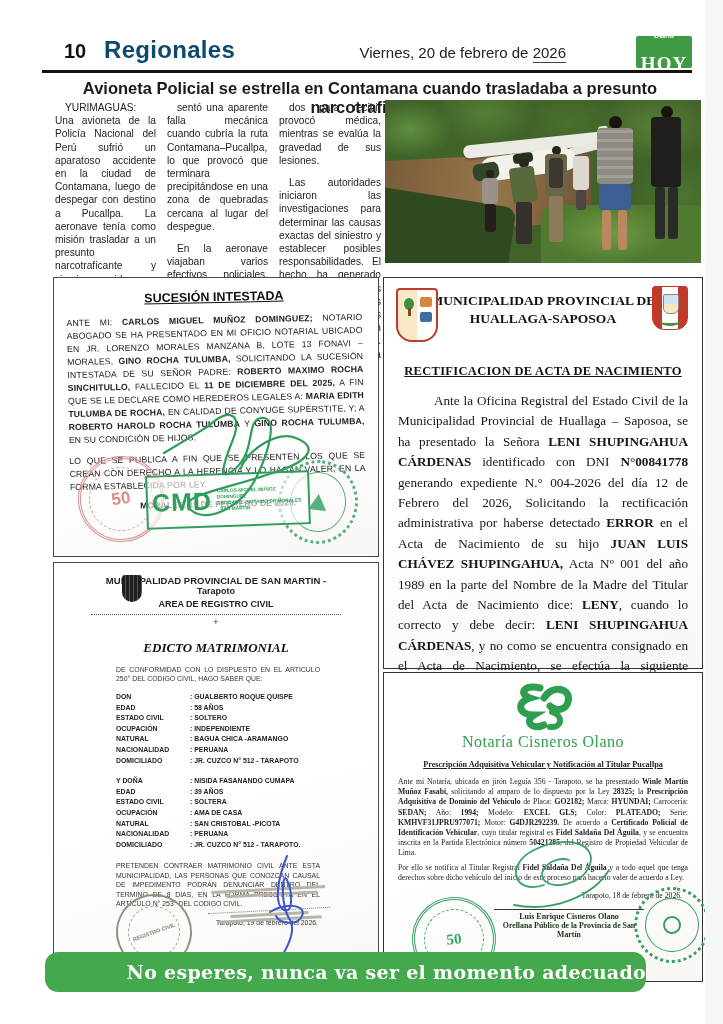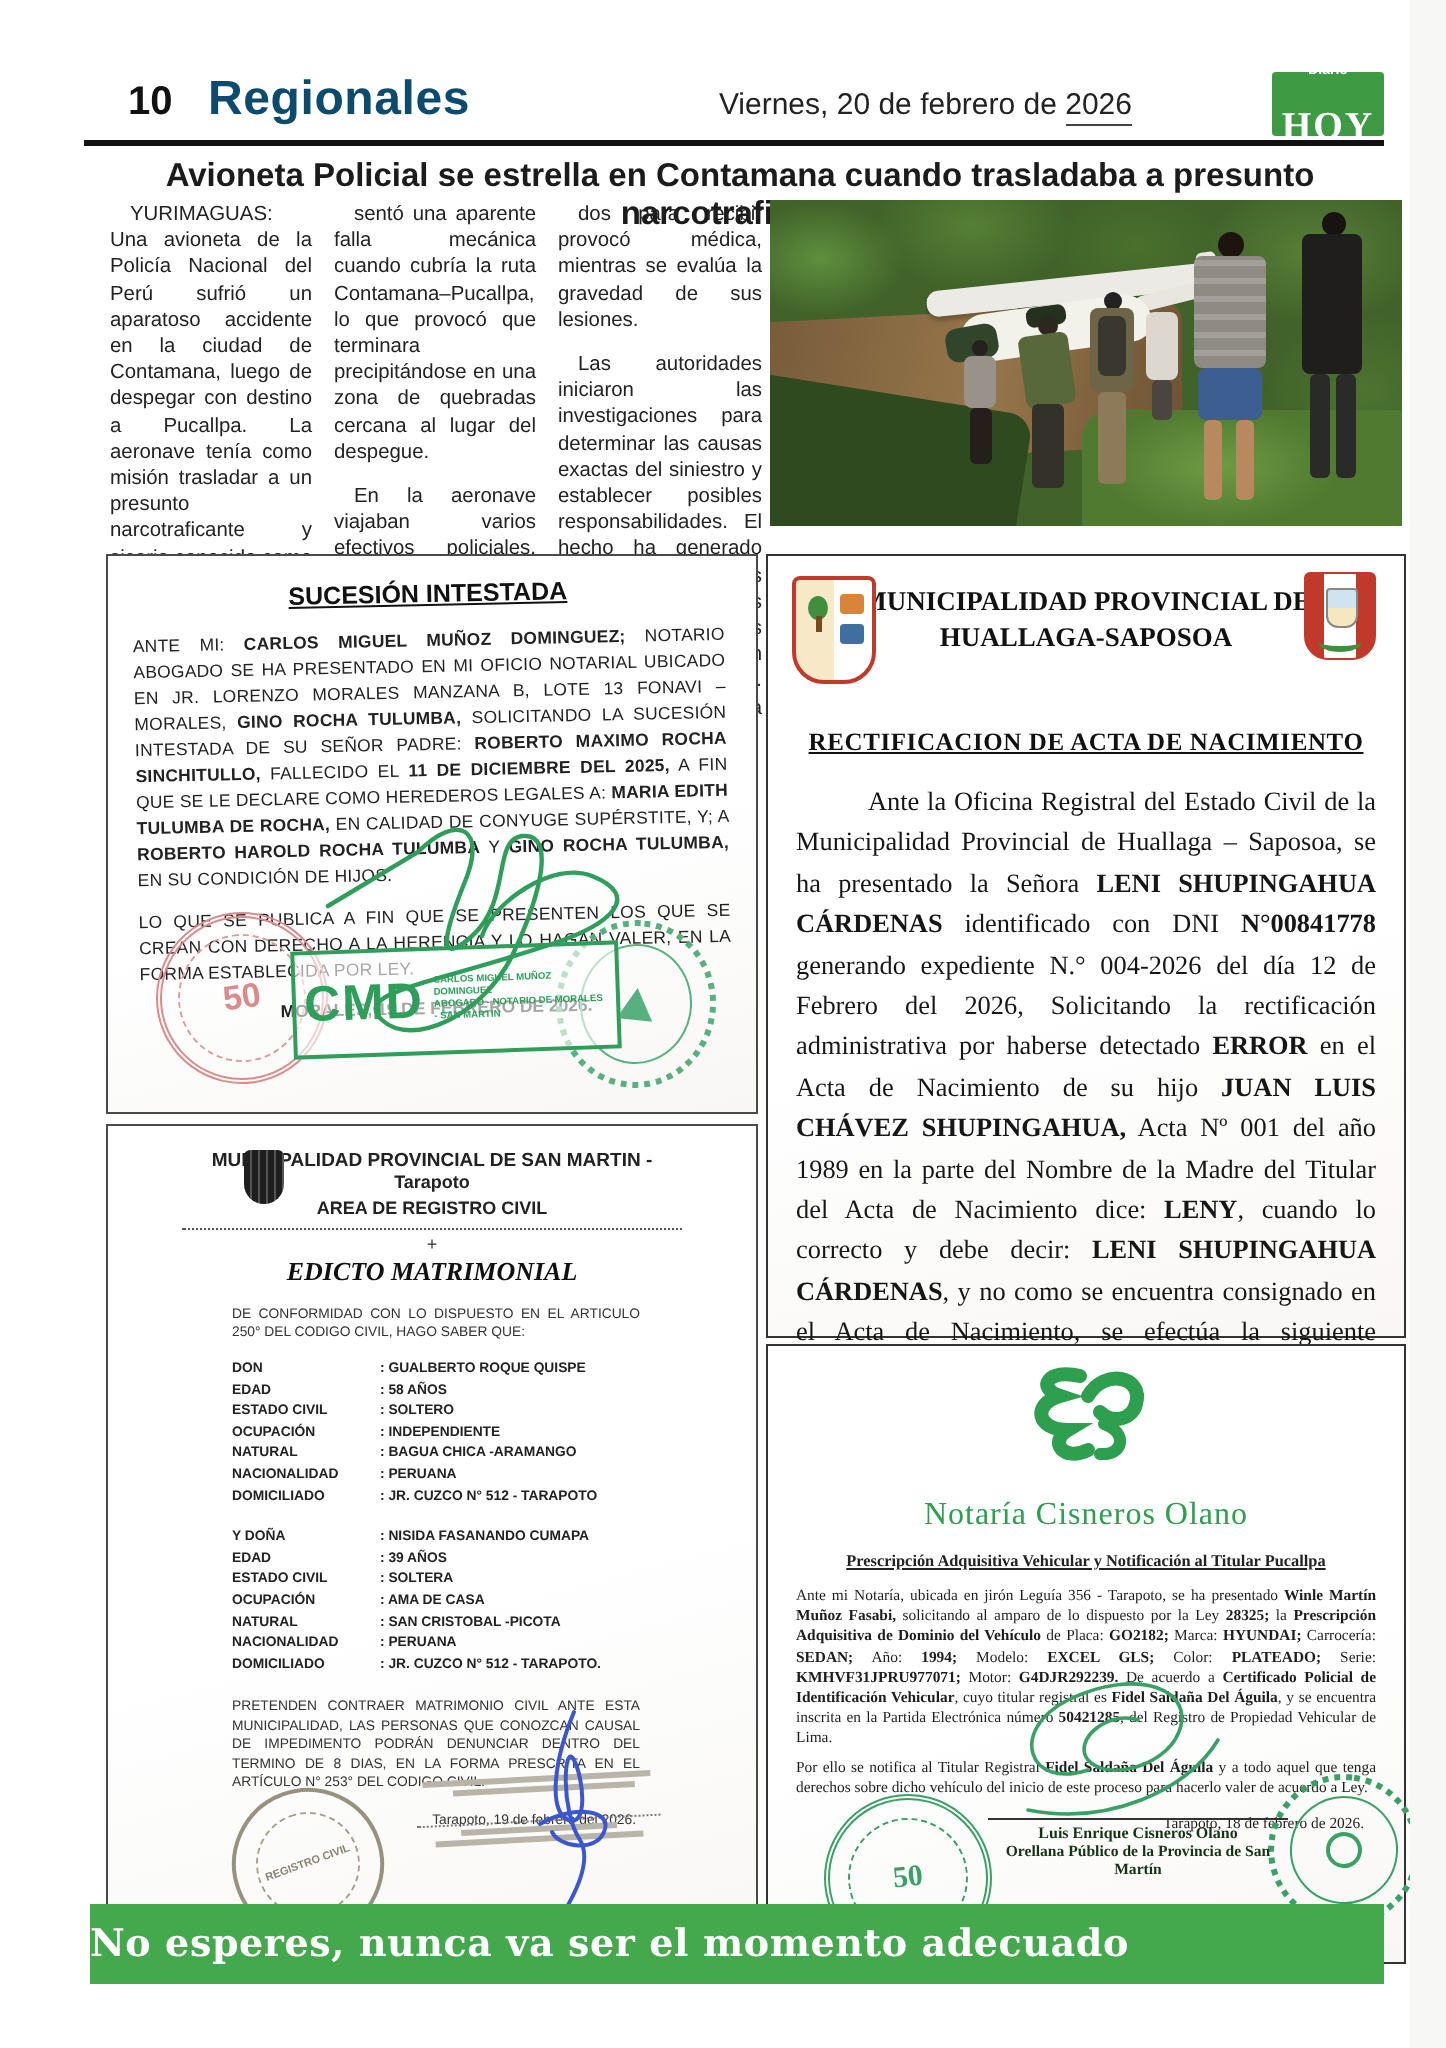--- a/index.html
+++ b/index.html
@@ -81,21 +81,21 @@
   
   .edi{left:53px;top:562px;width:324px;height:421px;}
   .edi-head{position:relative;text-align:center;padding-top:12px;}
   .edi-shield{position:absolute;left:68px;top:12px;width:20px;height:27px;border-radius:3px 3px 10px 10px;
       background:repeating-linear-gradient(90deg,#1e1e1e 0 3px,#555 3px 4px);}
   .edi-org1{font-size:9.5px;font-weight:bold;color:#222;}
   .edi-org2{font-size:9px;font-weight:bold;color:#222;}
   .edi-org3{font-size:9px;font-weight:bold;color:#222;margin-top:3px;}
   .edi-dots{margin:5px auto 0 auto;width:250px;border-top:1.5px dotted #555;}
   .edi-plus{font-size:9px;color:#333;margin-top:2px;}
-  .edi-title{font-family:"Liberation Serif",serif;font-style:italic;font-weight:bold;font-size:13px;color:#111;margin-top:1px;}
+  .edi-title{font-family:"Liberation Serif",serif;font-style:italic;font-weight:bold;font-size:13px;color:#111;margin-top:13px;}
   .edi-intro{margin:9px 58px 0 62px;font-size:6.9px;color:#333;text-align:justify;line-height:9px;}
   .edi-fields{margin:9px 0 0 62px;}
   .edi-row{display:flex;font-size:6.9px;line-height:10.6px;color:#222;}
   .edi-row .l{width:74px;font-weight:bold;}
   .edi-row .v{font-weight:bold;}
   .edi-gap{height:10px;}
   .edi-closing{margin:11px 58px 0 62px;font-size:6.9px;color:#333;text-align:justify;line-height:9.5px;}
   .edi-date{margin:10px 60px 0 0;text-align:right;font-size:6.9px;color:#333;}
   .edi-sig{position:absolute;left:0;bottom:6px;width:100%;height:110px;}
   .stamp-rc{position:absolute;left:62px;top:26px;width:72px;height:72px;border:2px solid #97917f;border-radius:50%;transform:rotate(-20deg);}
@@ -122,42 +122,42 @@
   .rec-peru .wreath{position:absolute;left:6px;bottom:3px;width:22px;height:7px;border-bottom:3px solid #3f8f3f;border-radius:50%;}
   .rec-org{padding-top:14px;text-align:center;font-family:"Liberation Serif",serif;font-weight:bold;font-size:13.5px;color:#111;line-height:18px;}
   .rec-title{text-align:center;font-family:"Liberation Serif",serif;font-weight:bold;font-size:12.5px;color:#111;
      text-decoration:underline;margin-top:10px;letter-spacing:.3px;}
   .rec-body{margin:12px 14px 0 14px;font-family:"Liberation Serif",serif;font-size:13.2px;line-height:20.4px;
      text-align:justify;color:#161616;text-indent:36px;}
 
   
   .not{left:383px;top:672px;width:318px;height:308px;border:1px solid #333;}
   .not-logo{display:block;margin:8px auto 0 auto;}
-  .not-name{text-align:center;font-family:"Liberation Serif",serif;font-size:16px;color:#2e9e4f;letter-spacing:.5px;margin-top:18px;}
+  .not-name{text-align:center;font-family:"Liberation Serif",serif;font-size:16px;color:#2e9e4f;letter-spacing:.5px;margin-top:2px;}
   .not-title{text-align:center;font-family:"Liberation Serif",serif;font-weight:bold;font-size:8.2px;color:#222;
      text-decoration:underline;margin-top:9px;}
   .not-body{margin:8px 14px 0 14px;font-family:"Liberation Serif",serif;font-size:7.7px;line-height:10.2px;text-align:justify;color:#1d1d1d;}
   .not-body2{margin-top:4px;}
   .not-date{margin:8px 20px 0 0;text-align:right;font-family:"Liberation Serif",serif;font-size:7.7px;color:#1d1d1d;}
   .not-sig{position:absolute;left:0;bottom:2px;width:100%;height:104px;}
   .stamp-ng1{position:absolute;left:28px;top:22px;width:78px;height:78px;border:3px double #3aa065;border-radius:50%;transform:rotate(-6deg);}
   .stamp-ng1 .inner{position:absolute;inset:9px;border:1px dashed #3aa065;border-radius:50%;
      display:flex;align-items:center;justify-content:center;font-size:15px;font-weight:bold;color:#3aa065;font-family:"Liberation Serif",serif;}
   .stamp-ng2{position:absolute;right:-8px;top:12px;width:70px;height:70px;border:3px dotted #3aa065;border-radius:50%;transform:rotate(8deg);}
   .stamp-ng2 .inner{position:absolute;inset:8px;border:1.5px solid #3aa065;border-radius:50%;
      display:flex;align-items:center;justify-content:center;}
   .stamp-ng2 .glyph{width:14px;height:14px;border:2px solid #3aa065;border-radius:50%;}
   .not-scribble{position:absolute;left:90px;top:-52px;}
   .not-signer{position:absolute;left:110px;top:34px;width:150px;text-align:center;font-family:"Liberation Serif",serif;color:#143214;}
   .not-signer .n{border-top:1px solid #333;padding-top:2px;font-size:8px;font-weight:bold;}
   .not-signer .t{font-size:7.8px;font-weight:bold;}
 
   
-  .footer{position:absolute;left:45px;top:952px;width:647px;height:40px;background:#44a84c;
-     display:flex;align-items:center;justify-content:flex-start;}
+  .footer{position:absolute;left:45px;top:952px;width:601px;height:40px;background:#44a84c;
+     display:flex;align-items:center;justify-content:flex-end;border-radius:13px;}
   .footer .slogan{font-family:"DejaVu Serif",serif;font-weight:bold;font-size:19px;color:#ffffff;letter-spacing:.3px;}
   .edge{position:absolute;right:0;top:0;width:18px;height:1024px;background:#f7f7f6;}
 </style>
 </head>
 <body>
 
 <div class="page">
 
   <div class="hdr">
     <span class="hdr-num">10</span>

